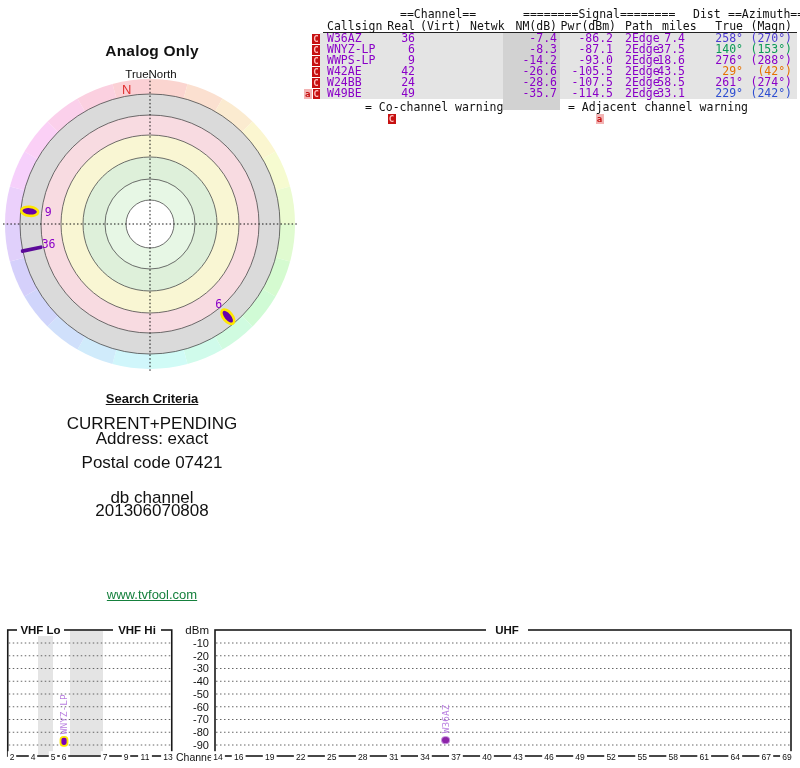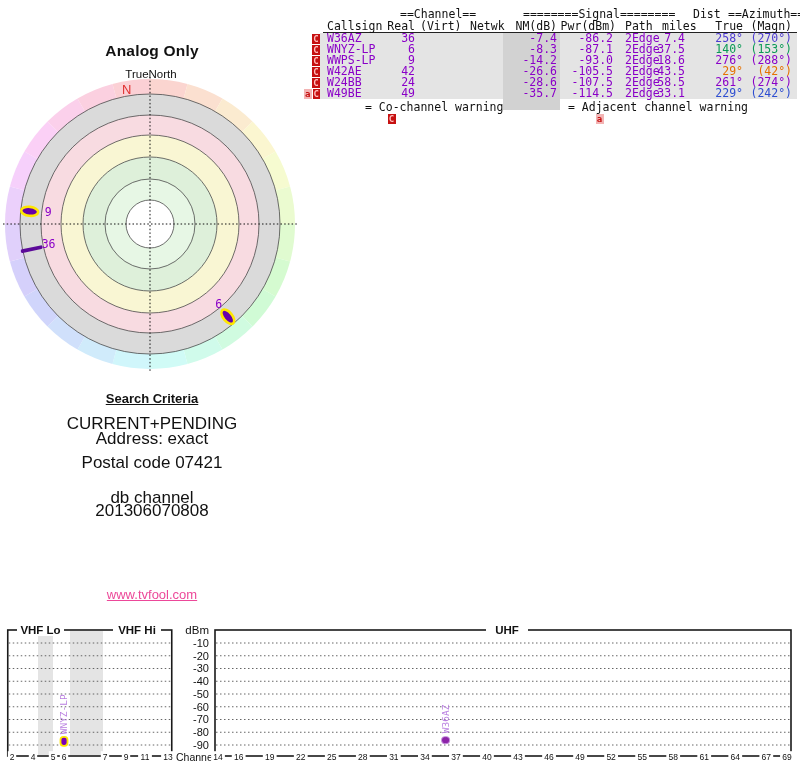--- a/index.html
+++ b/index.html
@@ -9,21 +9,21 @@
   .mono{font-family:"DejaVu Sans Mono",monospace;margin-left:16px;}
 
   
   .radar-title{position:absolute;left:0;top:42px;width:304px;text-align:center;
     font-size:15.5px;font-weight:bold;letter-spacing:.2px;}
   #radar-svg{position:absolute;left:0;top:60px;}
 
   .criteria{position:absolute;left:0;width:304px;text-align:center;font-size:17px;}
   .criteria-head{font-weight:bold;text-decoration:underline;font-size:13px;}
   .site-link{position:absolute;left:0;top:587px;width:304px;text-align:center;font-size:13px;}
-  .site-link a{color:#ec4899;text-decoration:underline;cursor:pointer;}
+  .site-link a{color:#15803d;text-decoration:underline;cursor:pointer;}
 
   
   #sigtable{position:absolute;left:303px;top:0;width:494px;height:122px;
     font-family:"DejaVu Sans Mono",monospace;font-size:11.5px;line-height:10.5px;
     white-space:pre;}
   #sigtable .hdr{position:absolute;color:#111;z-index:2;}
   #sigtable .rowbg{position:absolute;left:17px;width:477px;height:10.6px;background:#e4e4e4;z-index:0;}
   #sigtable .nmband{position:absolute;left:200px;top:33px;width:57px;height:77px;background:#d2d2d2;z-index:1;}
   #sigtable .hline{position:absolute;left:20px;top:31.5px;width:474px;height:1px;background:#222;z-index:2;}
   #sigtable .trow{position:absolute;left:0;width:494px;height:10.6px;z-index:2;}

